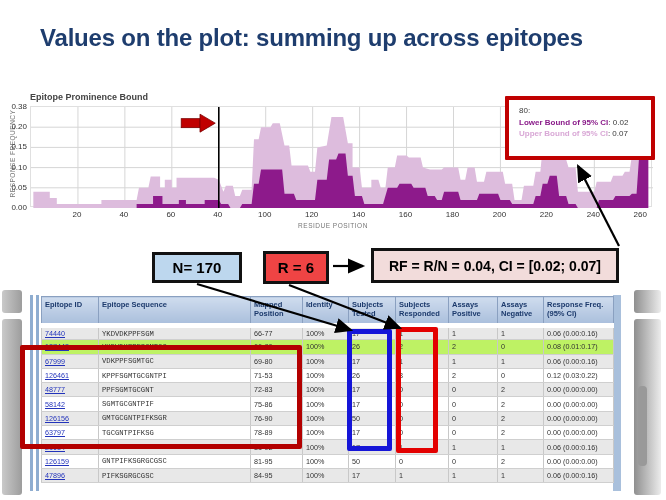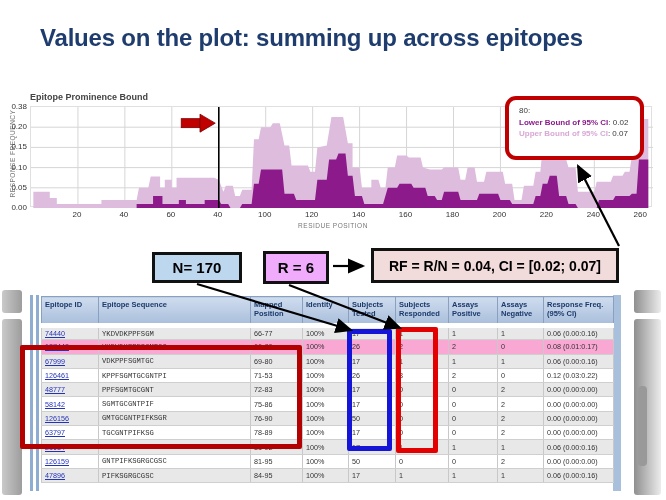--- a/index.html
+++ b/index.html
@@ -13,29 +13,29 @@
   #chart { position:absolute; left:0; top:88px; width:666px; height:145px; }
   #chart-title { position:absolute; left:30px; top:4px; font-size:9px; font-weight:bold; color:#444; }
   #y-axis-label { position:absolute; left:-38px; top:62px; width:100px; font-size:6.5px; color:#777; letter-spacing:0.5px; transform:rotate(-90deg); text-align:center; }
   #plot-wrap { position:absolute; left:30px; top:18px; width:622px; height:101px; background:#fff; border:1px solid #e0e0e0; }
   #plot-svg { position:absolute; left:0; top:0; width:622px; height:101px; }
   .ytick { position:absolute; left:2px; width:25px; text-align:right; font-size:8px; color:#333; }
   .xtick { position:absolute; top:122px; width:26px; text-align:center; font-size:8px; color:#333; }
   #x-axis-label { position:absolute; left:240px; top:134px; width:186px; text-align:center; font-size:6.5px; color:#777; letter-spacing:0.5px; }
 
   
-  #chart-tooltip { position:absolute; left:505px; top:96px; width:139px; height:64px; background:#fff; border:4px solid #c00000; border-radius:11px; padding:5px 7px 4px 10px; z-index:30; }
+  #chart-tooltip { position:absolute; left:505px; top:96px; width:150px; height:64px; background:#fff; border:4px solid #c00000; border-radius:1px; padding:5px 7px 4px 10px; z-index:30; }
   #chart-tooltip .tt-line { font-size:8px; line-height:1.45; color:#3a3a3a; white-space:nowrap; }
   #chart-tooltip .tt-lower { color:#8a1b8a; font-weight:bold; }
   #chart-tooltip .tt-upper { color:#d9a8d6; font-weight:bold; }
 
   
   .anno-box { position:absolute; border:3px solid #111; display:flex; align-items:center; justify-content:center; font-weight:bold; color:#000; z-index:20; }
   #n-box  { left:152px; top:252px; width:90px;  height:31px; background:#bdd7ee; font-size:15px; }
-  #r-box  { left:263px; top:251px; width:66px;  height:33px; background:#f0abfc; font-size:15px; }
+  #r-box  { left:263px; top:251px; width:66px;  height:33px; background:#ef4444; font-size:15px; }
   #rf-box { left:371px; top:248px; width:248px; height:35px; background:#f2dcdb; font-size:14px; }
 
   
   #overlay { position:absolute; left:0; top:0; width:666px; height:500px; z-index:40; pointer-events:none; }
 
   
   #table-region { position:absolute; left:0; top:286px; width:666px; height:214px; background:#fff; }
   .side-bar { position:absolute; border-radius:3px; background:linear-gradient(to right,#c9c9c9,#9d9d9d); }
   #left-bar-top { left:2px; top:4px; width:20px; height:23px; }
   #left-bar-bottom { left:2px; top:33px; width:20px; height:176px; }
@@ -47,21 +47,21 @@
   #strip-l1 { left:30px; } #strip-l2 { left:36px; }
   #strip-r1 { left:613px; width:8px; background:#a9c0dc; }
 
   
   #epitope-table { position:absolute; left:41px; top:10px; width:572px; border-collapse:collapse; table-layout:fixed; }
   #epitope-table th { background:linear-gradient(#cfdcee,#aabfdc); color:#1c3a6c; font-size:7.5px; text-align:left; vertical-align:top; padding:3px 3px 2px 3px; border:1px solid #8aa0c0; border-bottom:5px solid #fff; height:29px; line-height:1.2; }
   #epitope-table td { font-size:7.2px; color:#333; padding:0 3px; height:14.3px; border-right:1px solid #c8c8c8; border-bottom:1px solid #cfcfcf; white-space:nowrap; overflow:hidden; }
   #epitope-table td:first-child { border-left:1px solid #c8c8c8; }
   #epitope-table tr.odd td { background:#e8e8e8; }
   #epitope-table tr.even td { background:#ffffff; }
-  #epitope-table tr.hl td { background:#f9a8d4; }
+  #epitope-table tr.hl td { background:#bef264; }
   #epitope-table a { color:#2233bb; text-decoration:underline; }
   .seq-cell { font-family:"Liberation Mono", monospace; font-size:6.8px; color:#222; }
 
   
   .frame { position:absolute; background:transparent; z-index:35; }
   #frame-red-big    { left:20px;  top:345px; width:282px; height:104px; border:5px solid #b30000; border-radius:2px; }
   #frame-blue       { left:347px; top:329px; width:45px;  height:122px; border:5px solid #1515d8; border-radius:2px; }
   #frame-red-narrow { left:396px; top:327px; width:42px;  height:126px; border:5px solid #e30000; border-radius:2px; }
 </style>
 </head>

